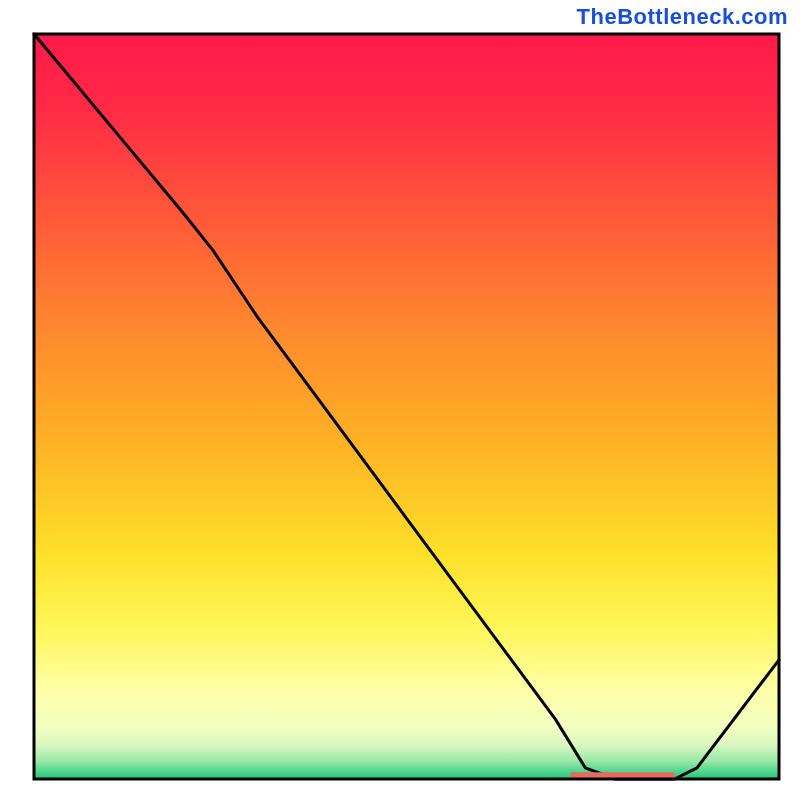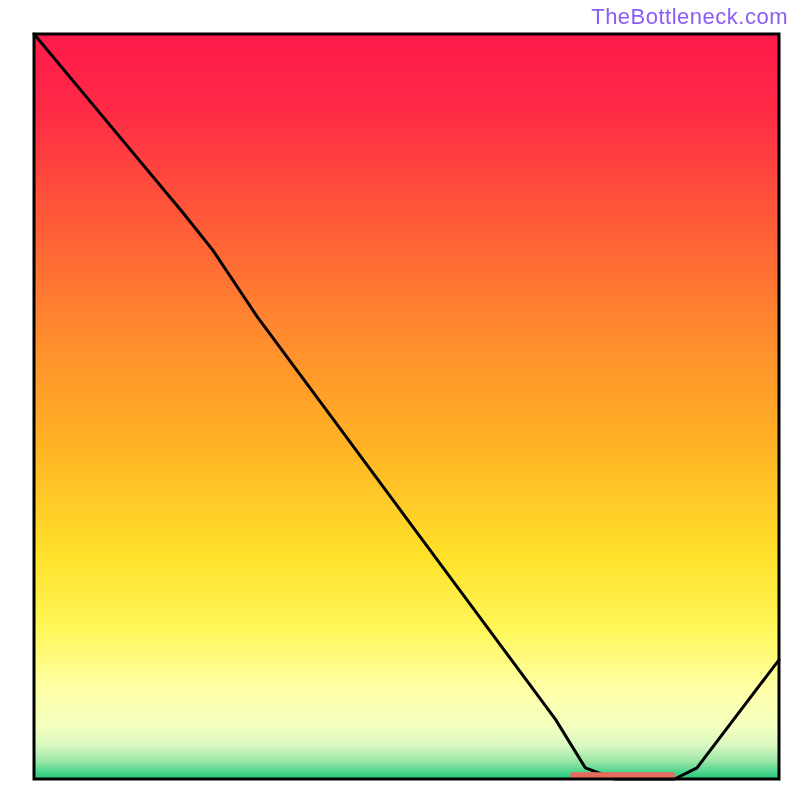--- a/index.html
+++ b/index.html
@@ -14,22 +14,22 @@
   .frame {
     position: relative;
     width: 800px;
     height: 800px;
   }
   .attribution {
     position: absolute;
     top: 4px;
     right: 12px;
     font-size: 22px;
-    font-weight: 400;
-    color: #8b5cf6;
+    font-weight: 700;
+    color: #1d4ed8;
     letter-spacing: 0.5px;
   }
   svg {
     position: absolute;
     top: 0;
     left: 0;
   }
 </style>
 </head>
 <body>

